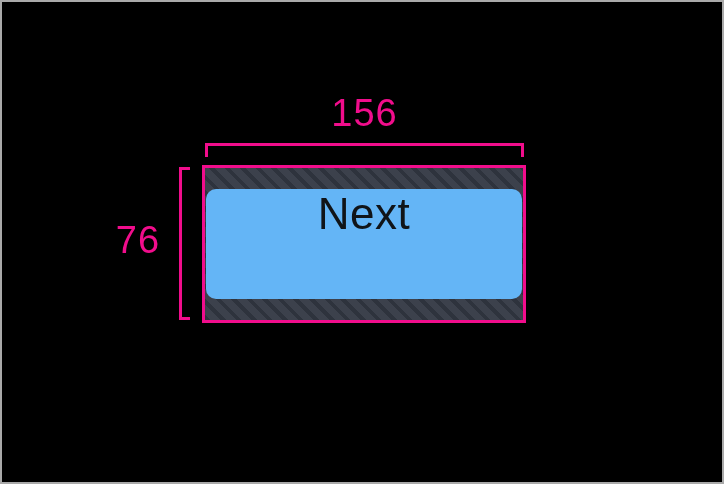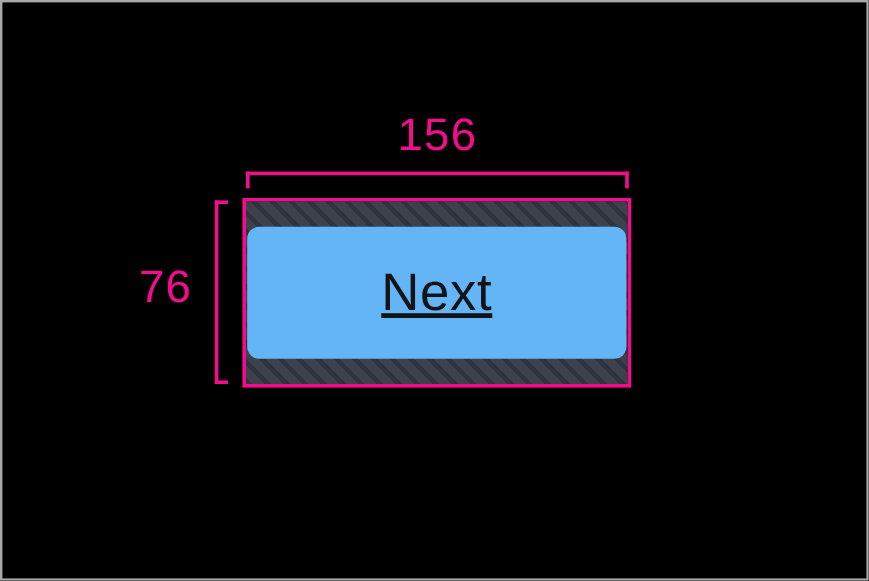--- a/index.html
+++ b/index.html
@@ -75,30 +75,28 @@
 
   
   .next-btn {
     position: absolute;
     left: 1px; right: 1px;
     top: 21px; bottom: 21px;
     background: var(--button-fill, #64b5f6);
     border: none;
     border-radius: 10px;
     display: flex;
-    align-items: center;
     justify-content: center;
     color: var(--button-text, #101418);
     font-family: "Liberation Sans", sans-serif;
     font-size: 44px;
     font-weight: 500;
     letter-spacing: 0.5px;
     cursor: pointer;
     padding: 0;
-    text-decoration: underline;
   }
 </style>
 </head>
 <body>
 
 <div class="stage">
 
   <div class="dim-label width">156</div>
 
   <div class="bracket-h"></div>

